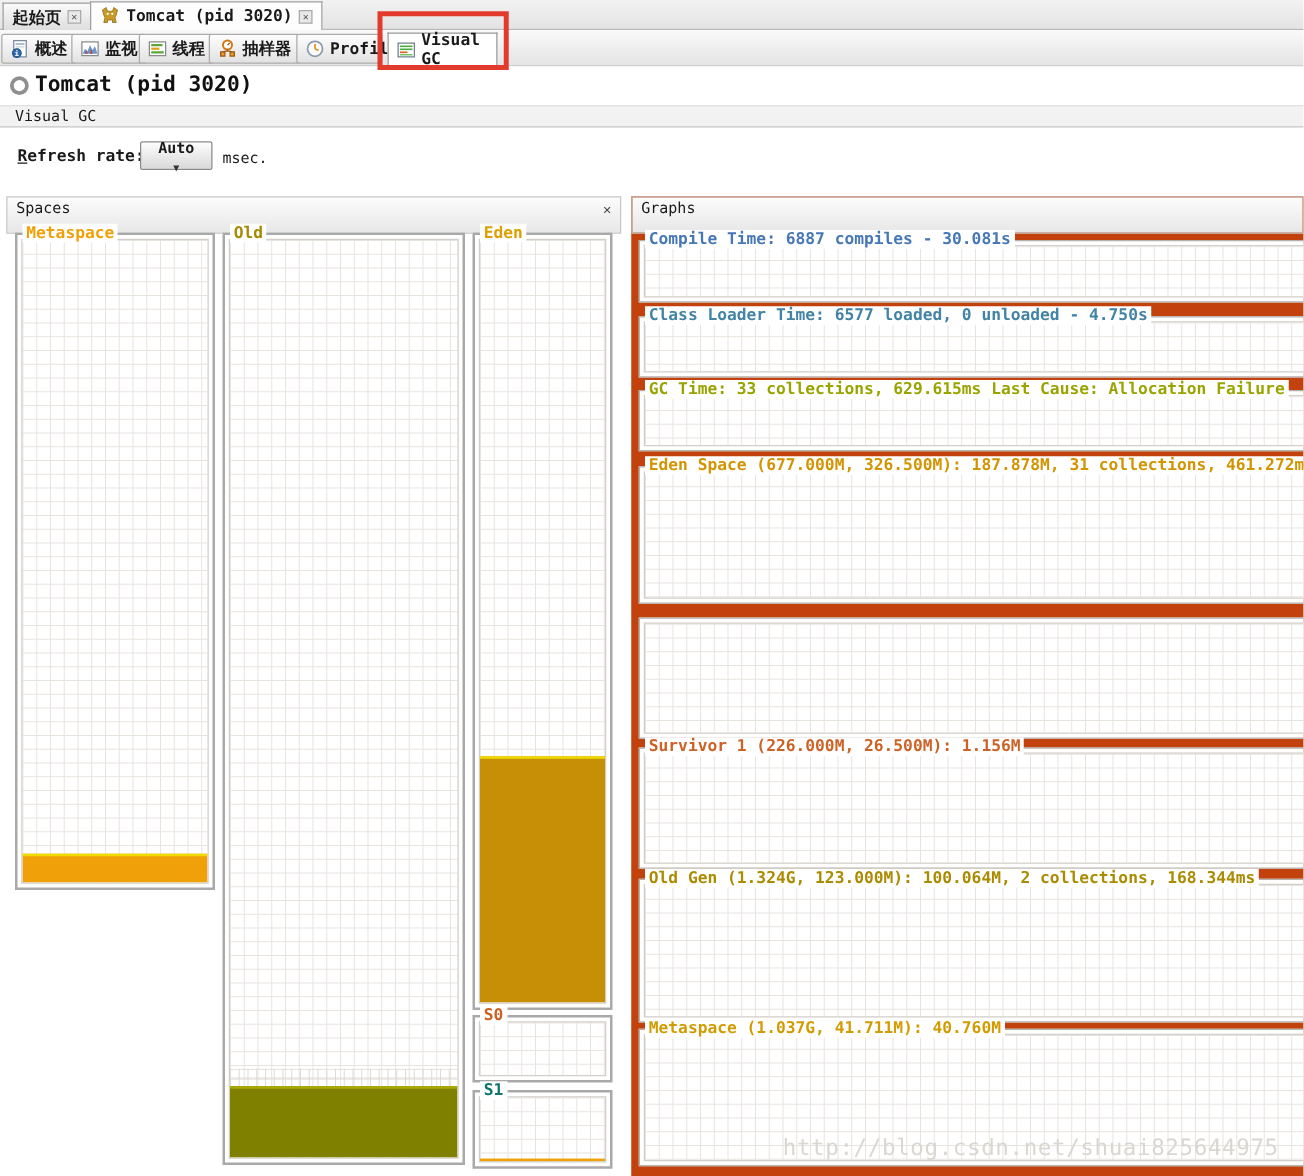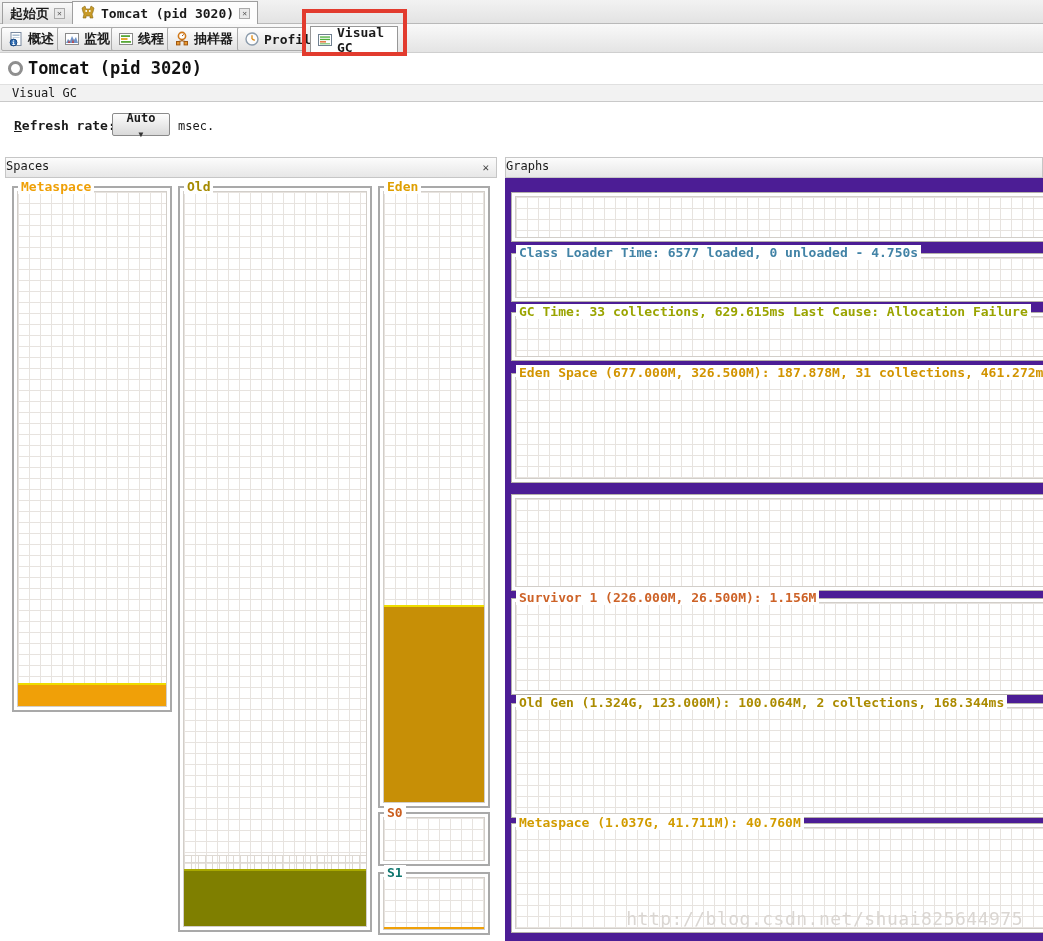--- a/index.html
+++ b/index.html
@@ -71,31 +71,31 @@
     position:absolute; left:112px; top:3px; width:58px; height:23px;
     border:1px solid #8a8a8a; border-radius:2px;
     background:linear-gradient(#fdfdfd,#d9d9d9);
     display:flex; align-items:center; justify-content:center; gap:5px;
     font-size:12px; font-weight:bold; cursor:default;flex-direction:column;
   }
   .combo .arrow { font-size:8px; color:#333; }
   .msec { position:absolute; left:178px; top:9px; font-size:12px; }
   
   .panelhdr {
-    position:absolute; height:21px; top:0;
+    position:absolute; height:30px; top:0;
     background:linear-gradient(#fcfcfc,#e7e7e7);
     border:1px solid #c6c6c6;
-    font-size:12px; line-height:17px; 
+    font-size:12px; line-height:17px; padding-left:7px;
   }
   .panelhdr .x {
     position:absolute; right:7px; top:1px; font-size:11px; color:#444; cursor:default;
   }
   
   .spaces { position:absolute; left:5px; top:157px; width:492px; height:784px; background:#fff; }
-  .graphs { position:absolute; left:505px; top:157px; width:538px; height:784px; background:#4c1d95; overflow:hidden; }
+  .graphs { position:absolute; left:505px; top:157px; width:538px; height:784px; background:#c2410c; overflow:hidden; }
   
   .tbox { position:absolute; border:2px solid #a9a9a9; background:#fff; }
   .gbox { position:absolute; border:1px solid #b4b0ab; background:#fff; }
   .tlabel {
     position:absolute; top:-9px; left:4px; background:#fff; padding:0 3px;
     font-size:13px; font-weight:bold; white-space:nowrap; z-index:5;
   }
   .grid-inner {
     position:absolute; left:3px; right:3px; top:3px; bottom:3px;
     border:1px solid #d2cec9; overflow:hidden;
@@ -259,20 +259,21 @@
       </div>
     </div>
   </div>
 
   <div class="graphs">
     <div class="panelhdr" style="left:0; width:538px;">
       <span>Graphs</span>
     </div>
 
     <div class="gbox" style="left:6px; top:35px;  width:540px; height:50px;">
+      <span class="tlabel gtitle" style="color: rgb(70, 119, 182);">Compile Time: 6887 compiles - 30.081s</span>
       <div class="grid-inner"></div>
     </div>
 
     <div class="gbox" style="left:6px; top:96px;  width:540px; height:49px;">
       <span class="tlabel gtitle" style="color: rgb(66, 131, 166);">Class Loader Time: 6577 loaded, 0 unloaded - 4.750s</span>
       <div class="grid-inner"></div>
     </div>
 
     <div class="gbox" style="left:6px; top:155px; width:540px; height:49px;">
       <span class="tlabel gtitle" style="color: rgb(154, 164, 0);">GC Time: 33 collections, 629.615ms Last Cause: Allocation Failure</span>

